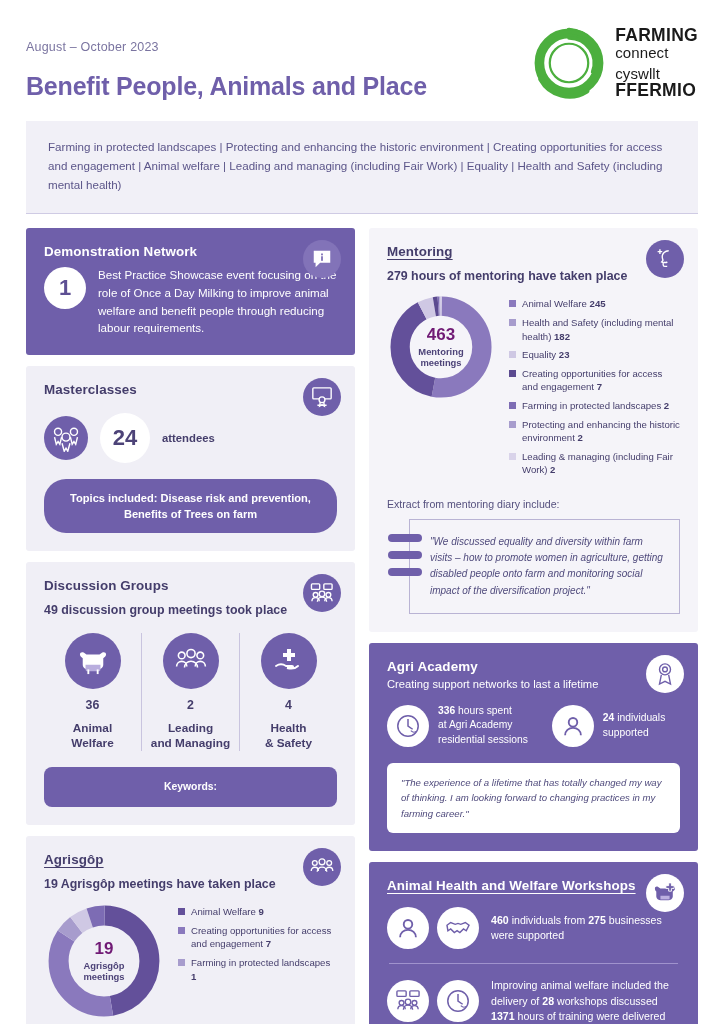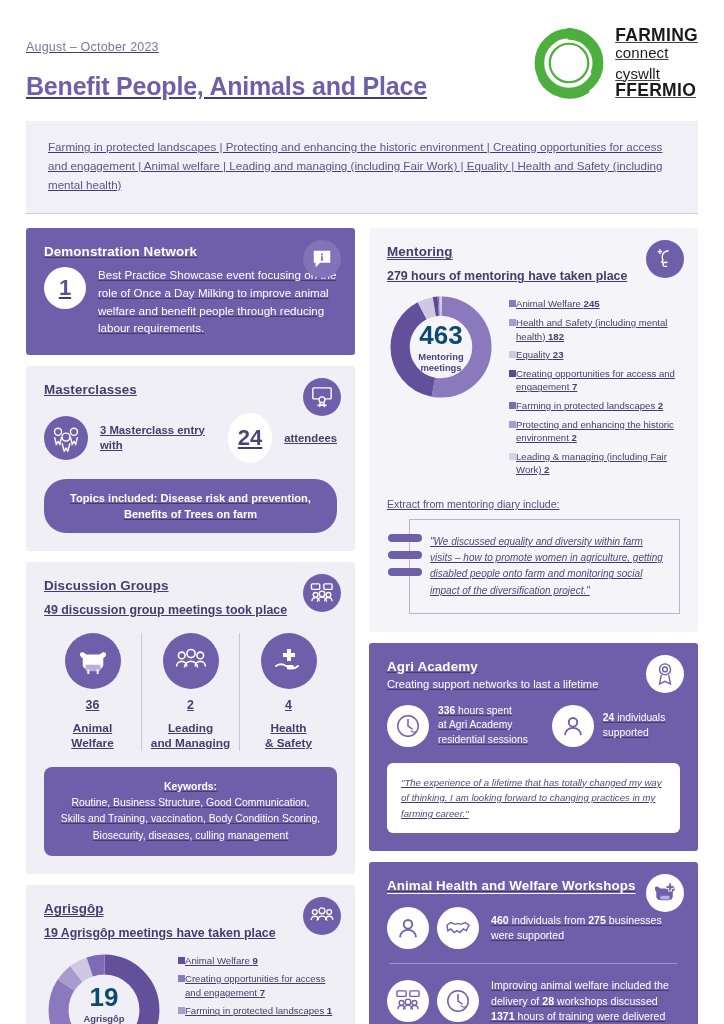--- a/index.html
+++ b/index.html
@@ -3,21 +3,21 @@
 <meta charset="utf-8">
 <style>
   * { box-sizing: border-box; margin: 0; padding: 0; }
   html, body {
     width: 724px; height: 1024px;
     background: #ffffff;
     font-family: "Liberation Sans", sans-serif;
     color: #443d6b;
     overflow: hidden;
   }
-  .page { position: relative; width: 724px; height: 820px; padding: 0; text-decoration: underline; }
+  .page { position: relative; width: 724px; height: 820px; padding: 0; }
 
   
   .header { display: flex; align-items: flex-start; justify-content: space-between;
             padding: 26px 26px 0 26px; }
   .head-left { padding-top: 14px; }
   .date-line { font-size: 12.5px; color: #7a74a0; letter-spacing: .2px; margin-bottom: 18px; }
   .main-title { font-size: 25px; font-weight: bold; color: #6f5faa; letter-spacing: -.2px; }
 
   .logo { display: flex; align-items: center; gap: 9px; }
   .logo-mark { width: 74px; height: 74px; }
@@ -82,25 +82,25 @@
   .stat-num { font-size: 12.4px; font-weight: bold; }
   .stat-lbl { font-size: 11.8px; font-weight: bold; text-align: center; line-height: 1.28; }
   .stat-ico { width: 56px; height: 56px; border-radius: 50%; background: #6f5faa;
               display: flex; align-items: center; justify-content: center; }
 
   
   .donut-wrap { display: flex; align-items: flex-start; gap: 14px; margin-top: 10px; }
   .donut { position: relative; flex: 0 0 auto; }
   .donut-center { position: absolute; inset: 0; display: flex; flex-direction: column;
                   align-items: center; justify-content: center; }
-  .donut-num { font-size: 26px; font-weight: bold; color: #0c4a6e; line-height: 1; }
+  .donut-num { font-size: 17px; font-weight: bold; color: #701a75; line-height: 1; }
   .donut-lbl { font-size: 9.4px; font-weight: bold; color: #4d4378; text-align: center;
                line-height: 1.18; margin-top: 3px; }
   .legend { flex: 1; padding-top: 4px; }
-  .lg-item { display: flex; font-size: 9.6px; line-height: 1.42;
+  .lg-item { display: flex; gap: 6px; font-size: 9.6px; line-height: 1.42;
              margin-bottom: 5px; color: #443d6b; }
   .lg-sw { flex: 0 0 auto; width: 7px; height: 7px; margin-top: 3px; }
   .lg-tx b { font-weight: bold; }
 
   
   .kw { margin-top: 16px; background: #6f5faa; color: #fff; border-radius: 8px;
         padding: 12px 14px; text-align: center; font-size: 10.4px; line-height: 1.55; }
   .kw .kw-h { font-weight: bold; }
 
   
@@ -196,21 +196,20 @@
             <div class="ico-circle">
               <svg width="30" height="28" viewBox="0 0 34 30" fill="none" stroke="#fff" stroke-width="1.6">
                 <circle cx="8" cy="8" r="4"></circle>
                   <path d="M4 14l2 8 2-3 2 3 2-8"></path>
                 <circle cx="26" cy="8" r="4"></circle>
                   <path d="M22 14l2 8 2-3 2 3 2-8"></path>
                 <circle cx="17" cy="14" r="4.5"></circle>
                   <path d="M12.5 21l2.5 9 2-3.5 2 3.5 2.5-9"></path>
               </svg>
             </div>
-            <div class="mc-label">3 Masterclass entry with</div>
             <div class="num-circle-white">24</div>
             <div class="mc-attend">attendees</div>
           </div>
           <div class="pill">Topics included: Disease risk and prevention, Benefits of Trees on farm</div>
         </div>
         <div class="corner-icon on-lilac">
           <svg width="24" height="22" viewBox="0 0 26 24" fill="none" stroke="#fff" stroke-width="1.5">
             <rect x="3" y="2" width="20" height="12" rx="1"></rect>
             <path d="M13 14v3M8 21h10"></path>
             <circle cx="13" cy="15" r="3.2" fill="#6f5faa"></circle>
@@ -267,21 +266,20 @@
               <div class="stat-num">4</div>
               <div class="stat-lbl">
                 <span>Health</span><br>
                 <span>&amp; Safety</span>
               </div>
             </div>
           </div>
 
           <div class="kw">
             <div class="kw-h">Keywords:</div>
-            <div>Routine, Business Structure, Good Communication, Skills and Training, vaccination, Body Condition Scoring, Biosecurity, diseases, culling management</div>
           </div>
         </div>
         <div class="corner-icon on-lilac">
           <svg width="24" height="22" viewBox="0 0 26 24" fill="none" stroke="#fff" stroke-width="1.5">
             <rect x="1.5" y="2" width="9" height="6" rx="1"></rect>
               <rect x="15" y="2" width="9" height="6" rx="1"></rect>
             <circle cx="6" cy="14" r="2.6"></circle>
               <path d="M2 21c0-2.4 1.8-4 4-4s4 1.6 4 4"></path>
             <circle cx="20" cy="14" r="2.6"></circle>
               <path d="M16 21c0-2.4 1.8-4 4-4s4 1.6 4 4"></path>

